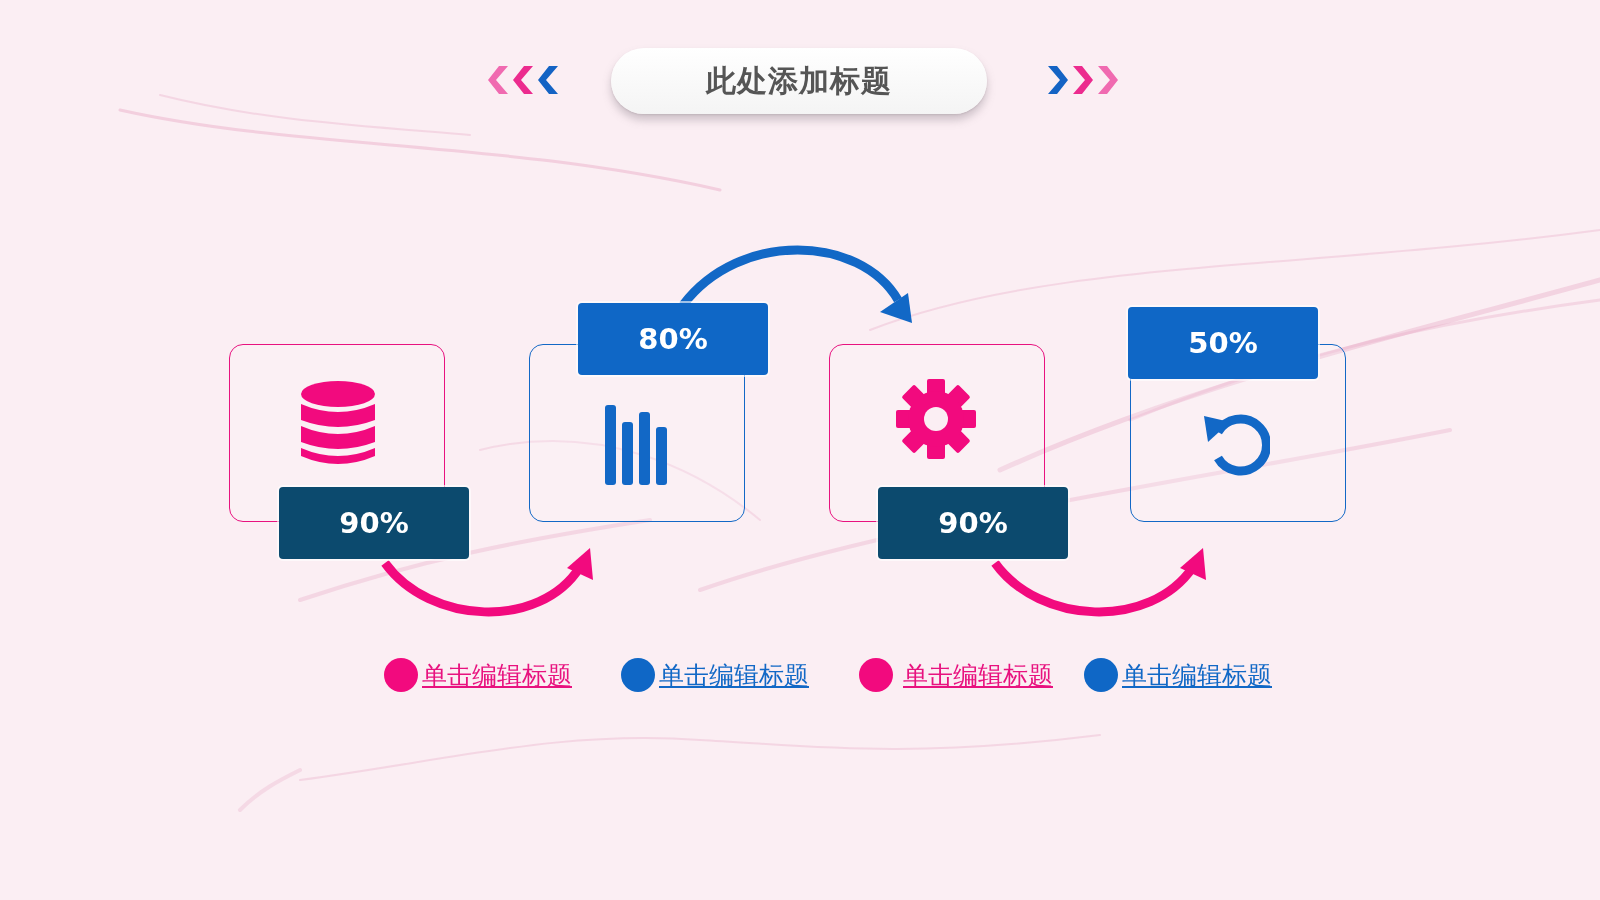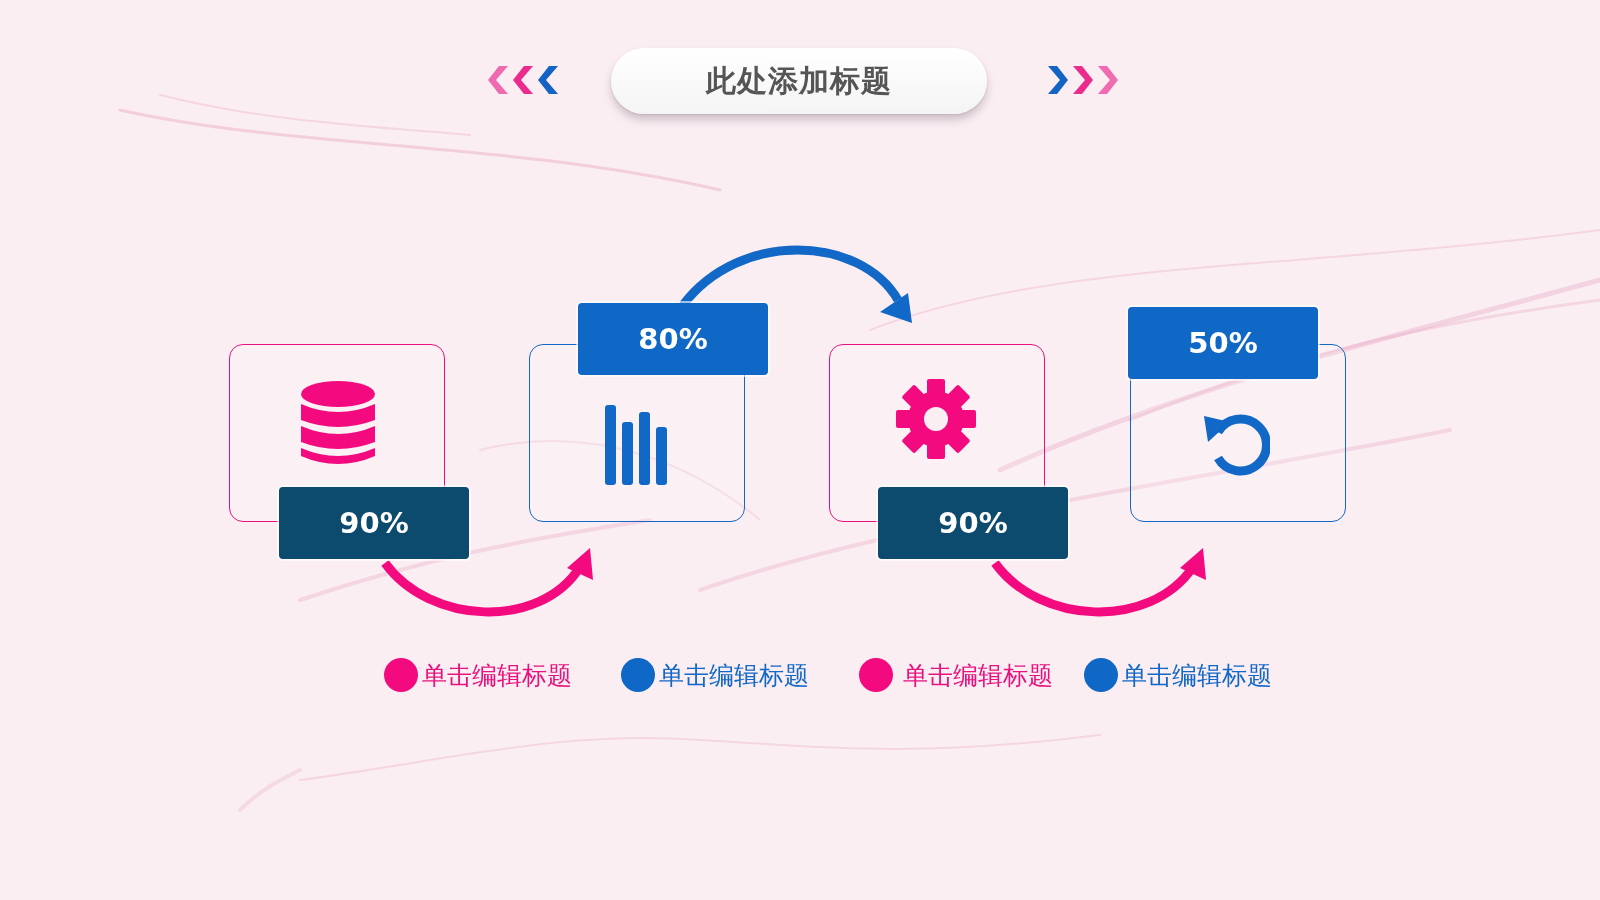--- a/index.html
+++ b/index.html
@@ -31,21 +31,21 @@
       display: flex; align-items: center; justify-content: center;
       color: #ffffff; font-size: 29px; font-weight: bold;
       box-shadow: 0 0 0 2px rgba(255,255,255,0.6);
     }
     .badge.pink { background: #0c4a6e; }
     .badge.blue { background: #0f67c6; }
     .icon { position: absolute; }
     .arrows { position: absolute; left: 0; top: 0; }
     .legend-item { position: absolute; top: 658px; display: flex; align-items: center; }
     .legend-dot { width: 34px; height: 34px; border-radius: 50%; }
-    .legend-label { font-size: 25px; margin-left: 4px; }
+    .legend-label { font-size: 25px; margin-left: 4px; text-decoration: underline; }
   </style>
 </head>
 <body>
 
 <svg class="bg" width="1600" height="900" viewBox="0 0 1600 900">
   <g fill="none" stroke="#e9a9c6" stroke-linecap="round">
     <path d="M120 110 C 300 150, 500 140, 720 190" stroke-width="3" opacity="0.45"></path>
     <path d="M160 95 C 260 120, 350 125, 470 135" stroke-width="2" opacity="0.35"></path>
     <path d="M870 330 C 1050 260, 1300 270, 1600 230" stroke-width="2" opacity="0.35"></path>
     <path d="M1000 470 C 1200 380, 1420 330, 1600 280" stroke-width="5" opacity="0.4"></path>

